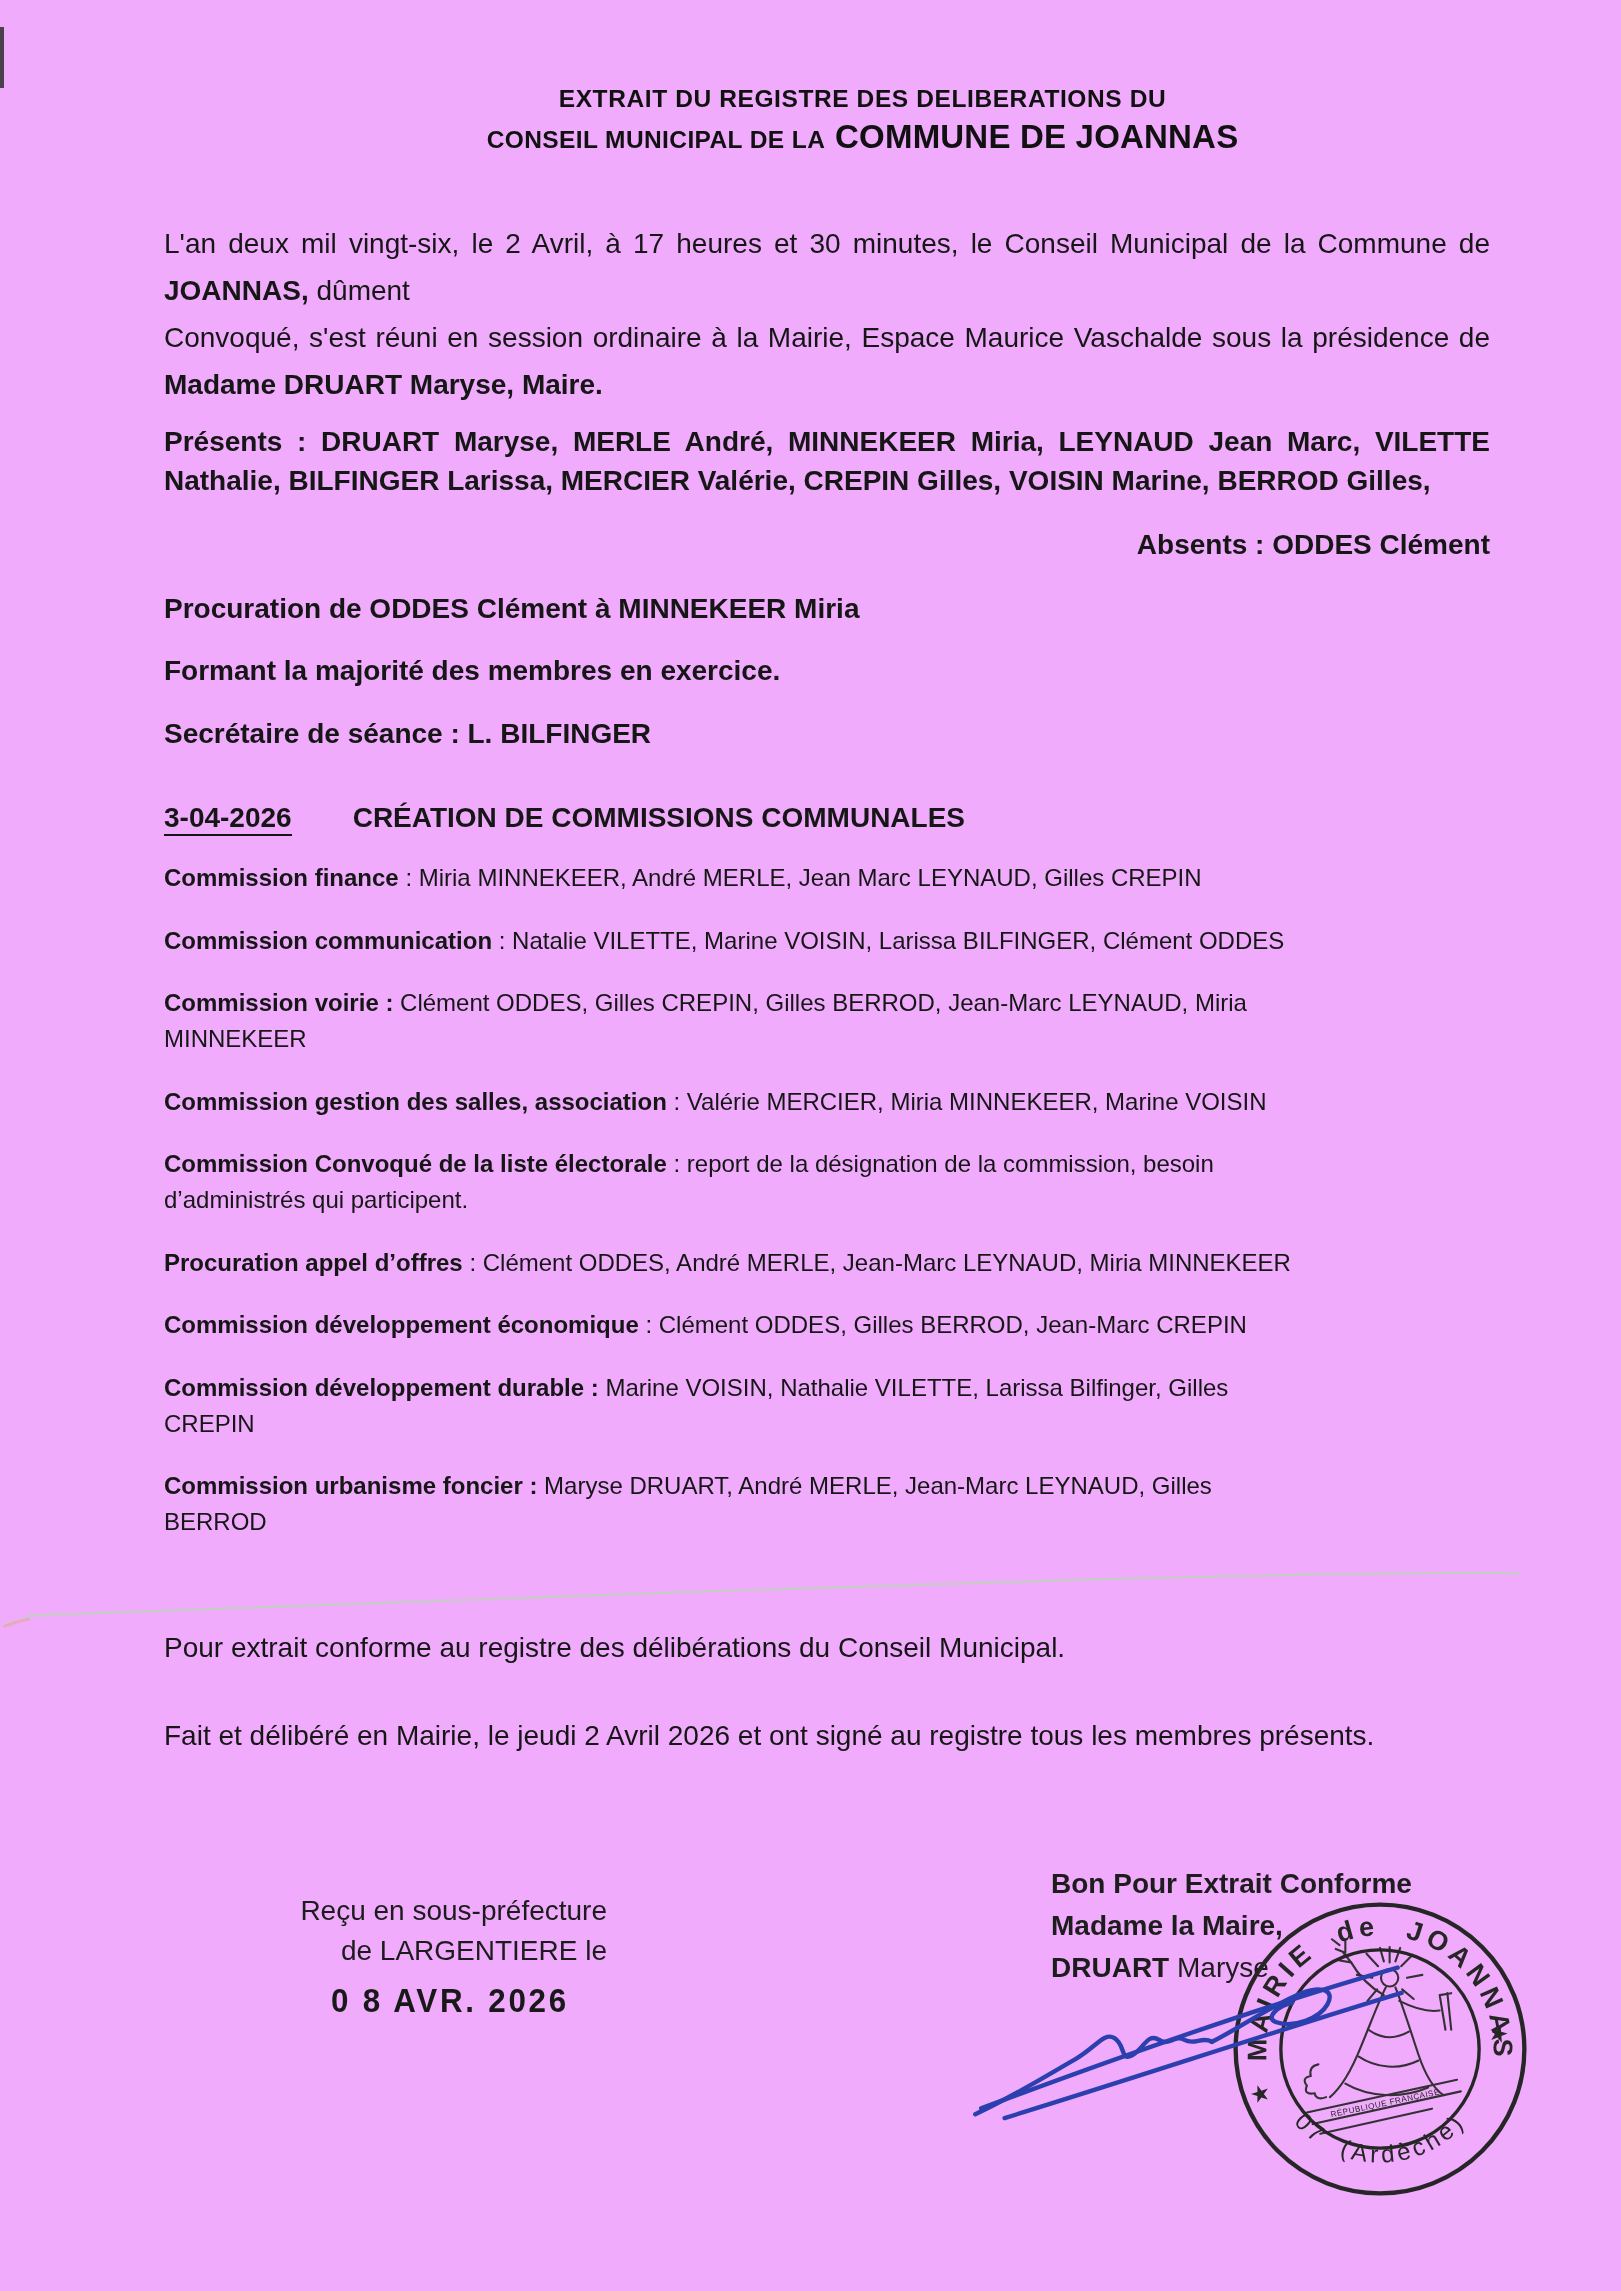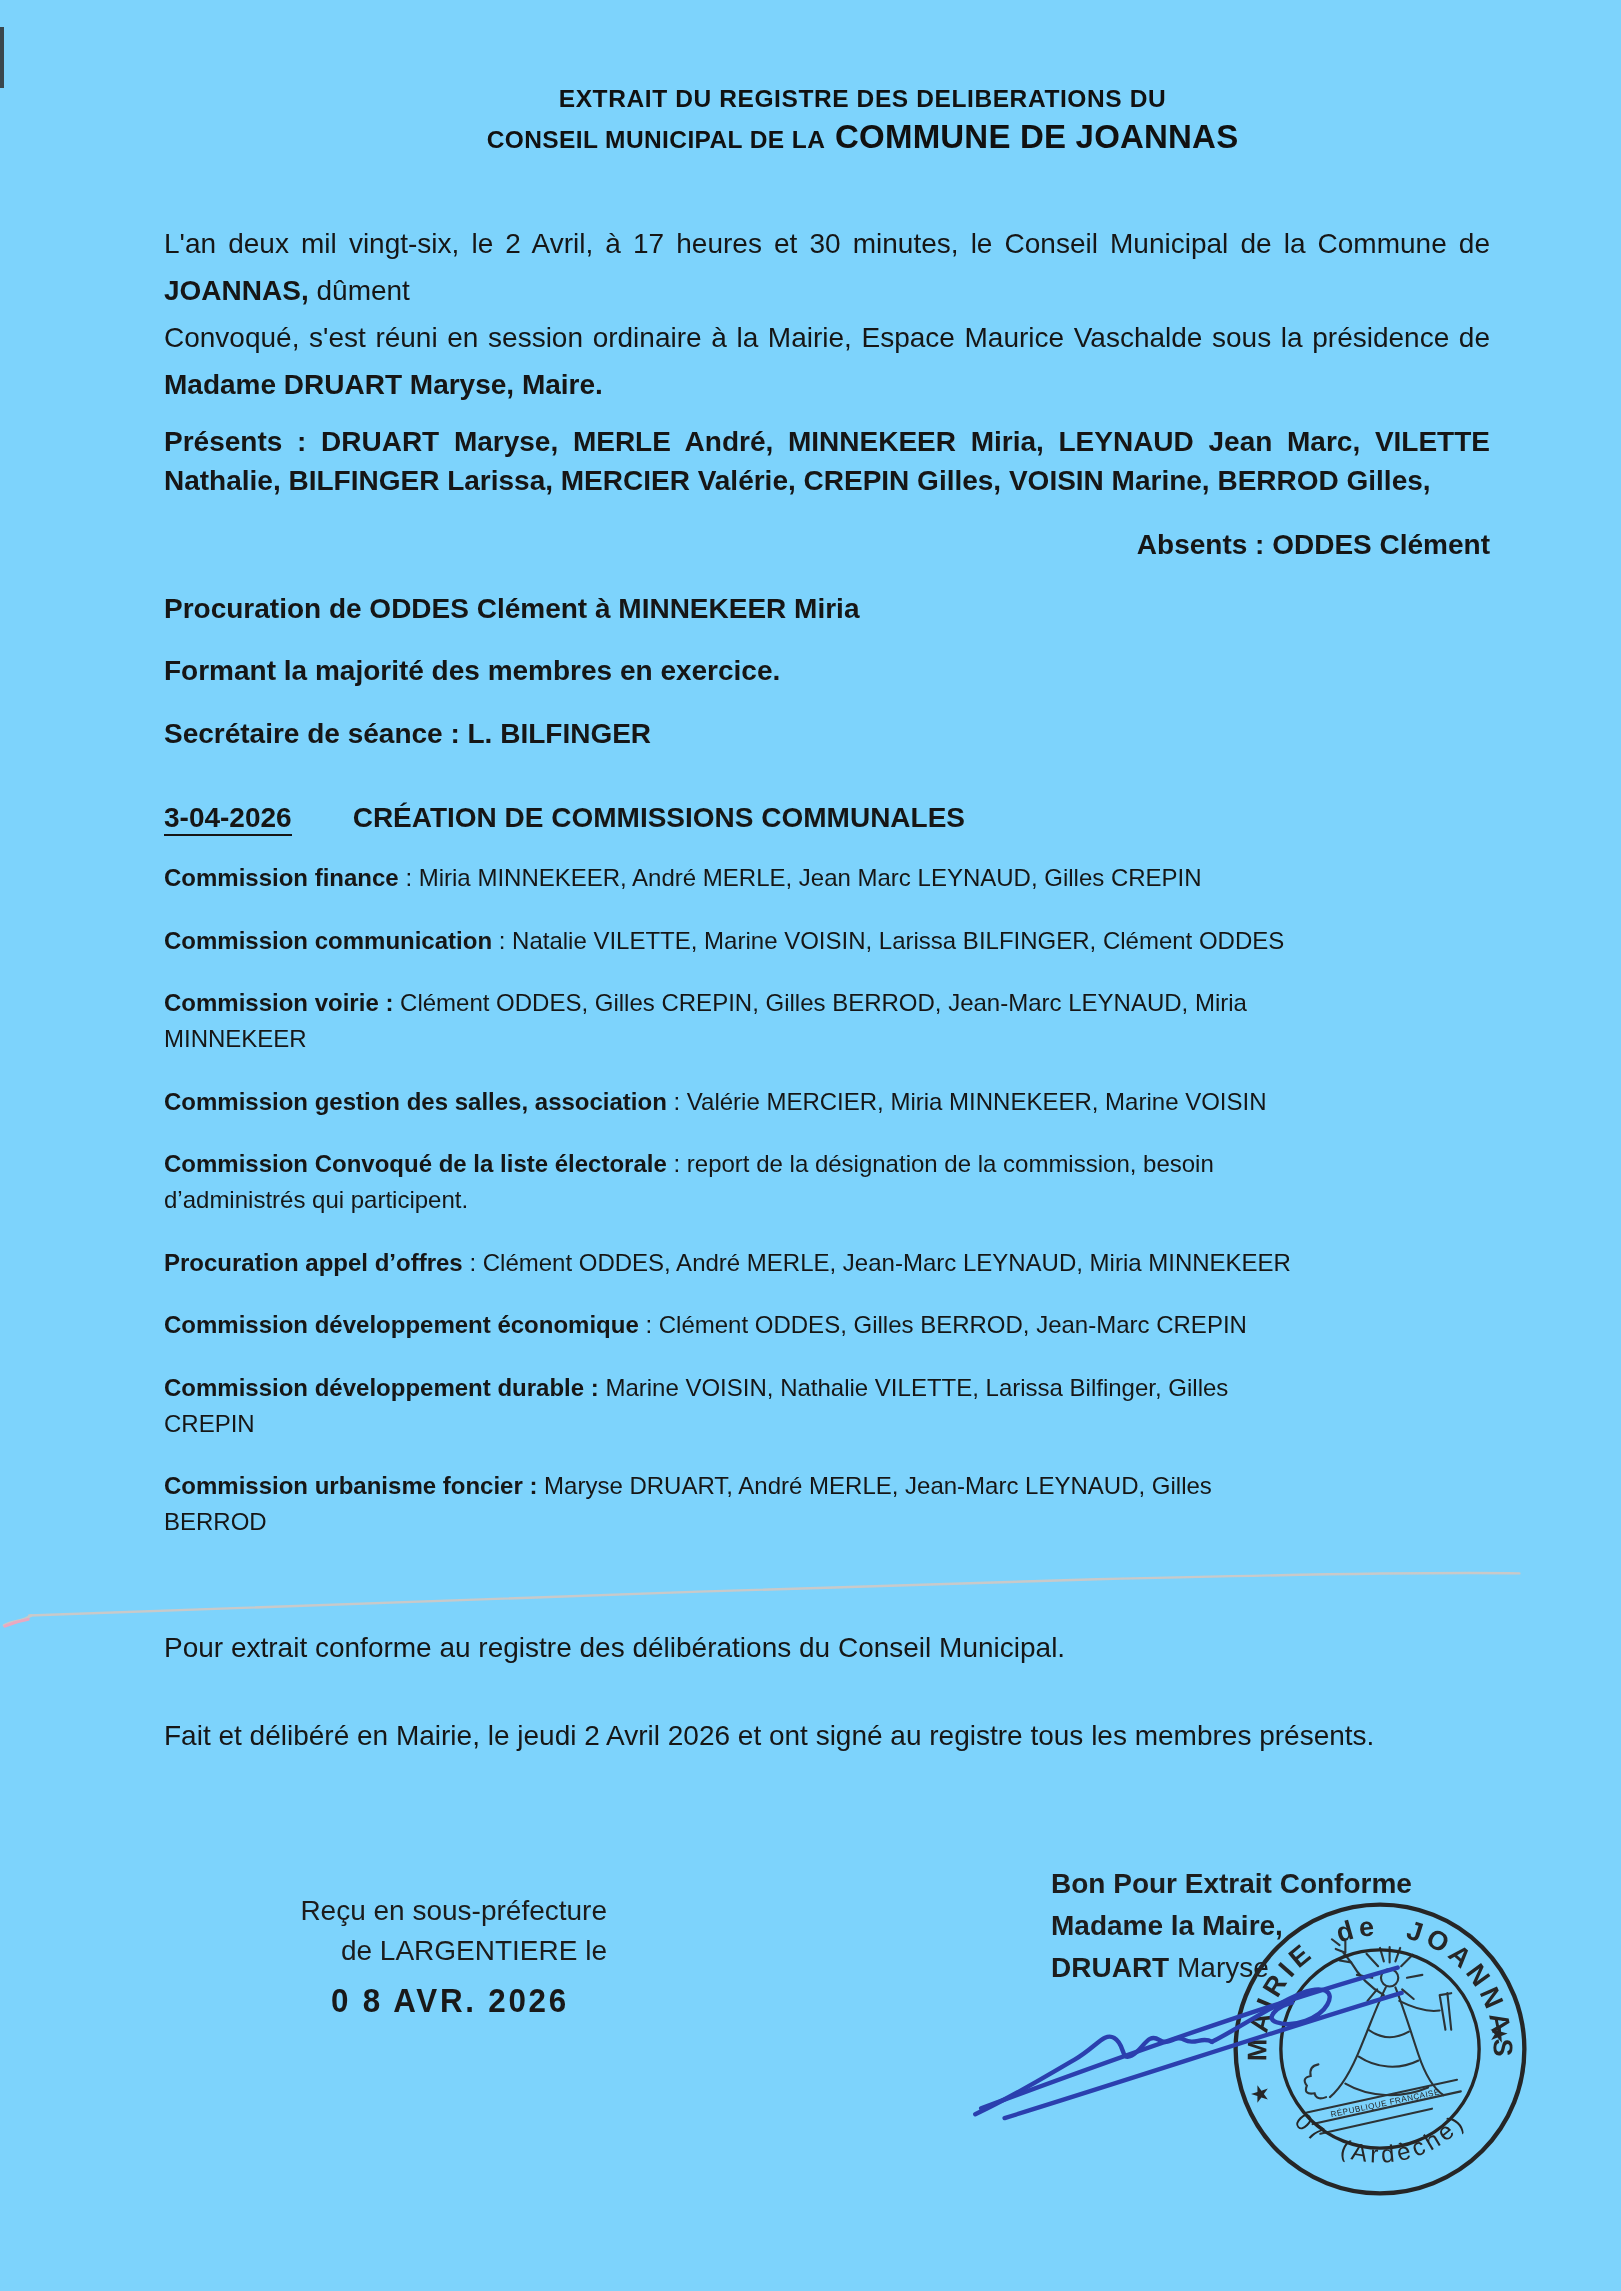--- a/index.html
+++ b/index.html
@@ -1,16 +1,16 @@
 <!DOCTYPE html>
 <html><head>
 <meta charset="utf-8">
 <style>
   html,body{margin:0;padding:0;background:#e8e8e8;}
-  .page{position:relative;width:1621px;height:2292px;background:#7dd3fc;overflow:hidden;
+  .page{position:relative;width:1621px;height:2292px;background:#f0abfc;overflow:hidden;
         font-family:"Liberation Sans","DejaVu Sans",sans-serif;color:#161616;}
   .doc{position:absolute;left:164px;top:82px;width:1326px;}
 
   
   .title-block{text-align:center;padding-left:71px;font-weight:700;color:#111;}
   .t1{font-size:24.5px;line-height:33px;letter-spacing:0.6px;}
   .t2{font-size:24.5px;line-height:43px;letter-spacing:0.4px;}
   .t2 .big{font-size:33px;letter-spacing:0.2px;}
   .t2 .pre{margin-right:9.8px;}
 

